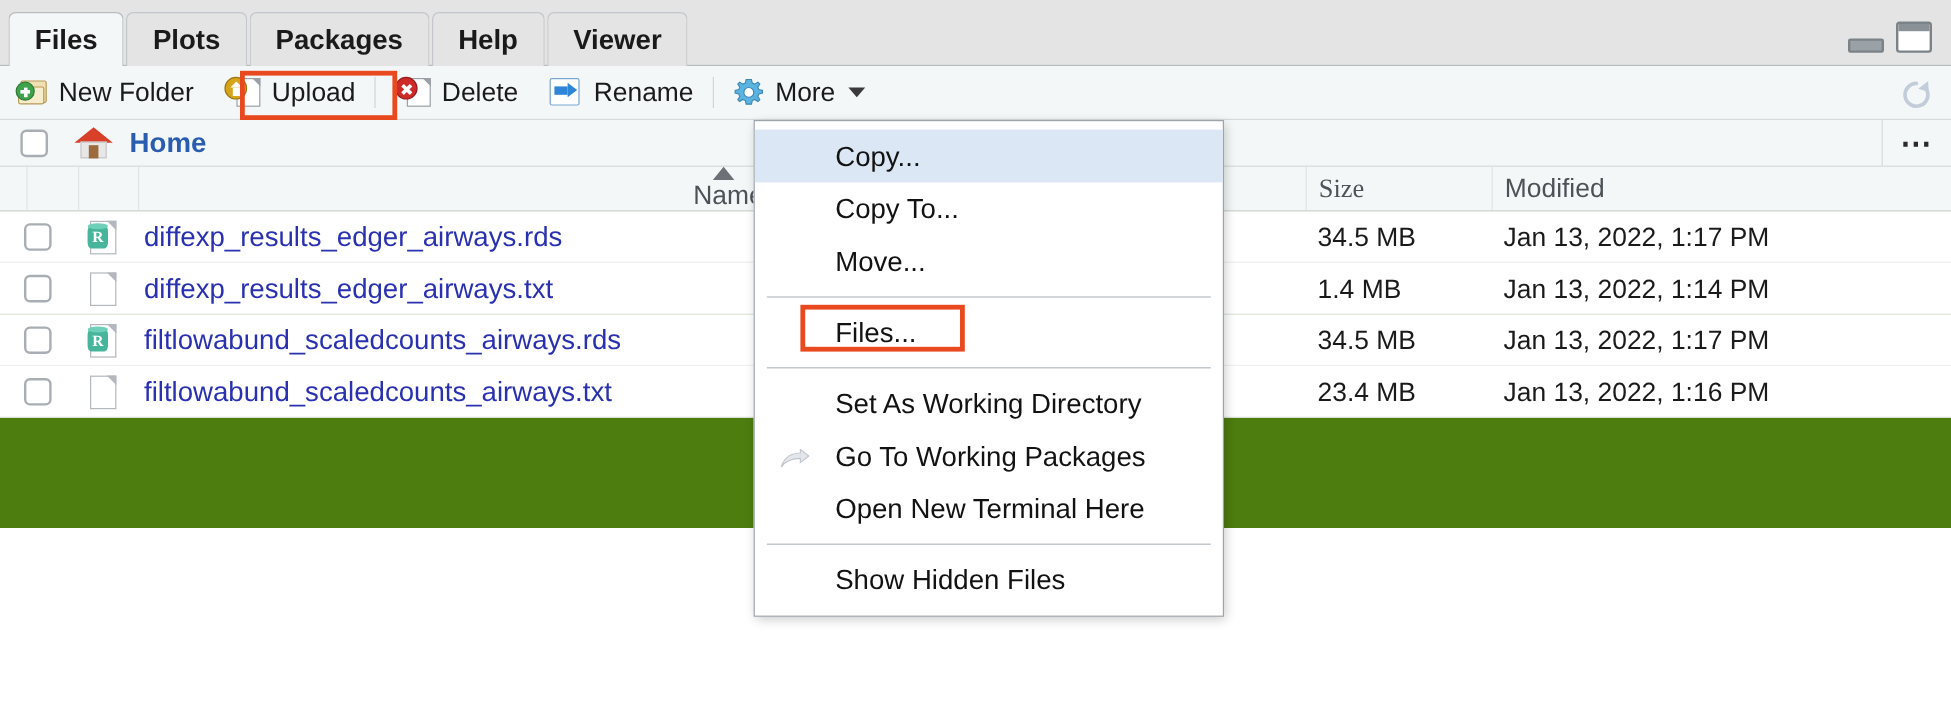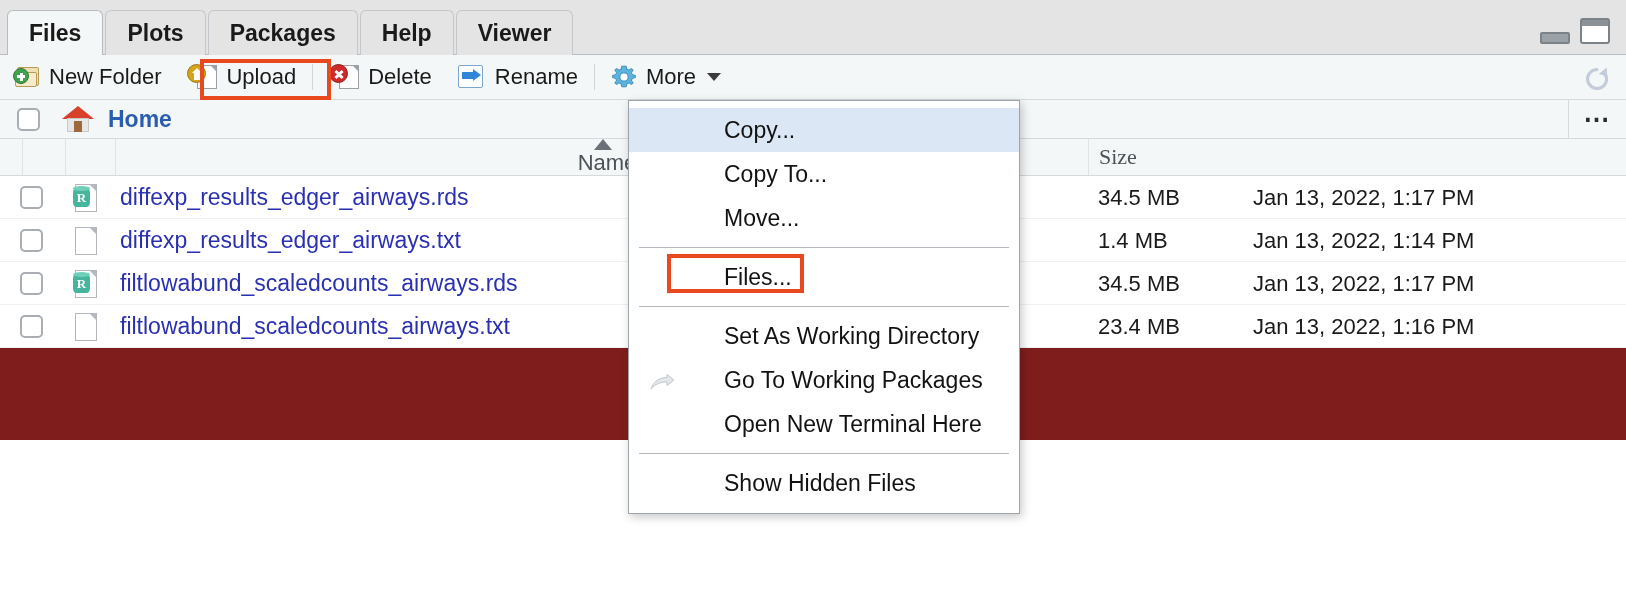--- a/index.html
+++ b/index.html
@@ -7,21 +7,21 @@
     margin: 0; padding: 0;
     width: 1626px; height: 606px;
     background: #ffffff;
     font-family: "Liberation Sans", sans-serif;
     overflow: hidden;
   }
 
   #app {
     position: relative;
     width: 1626px; height: 440px;
-    background: #7f1d1d;
+    background: #4d7c0f;
   }
 
   
   .tabbar {
     position: absolute; left: 0; top: 0;
     width: 1626px; height: 55px;
     background: #e4e4e4;
     border-bottom: 1px solid #b8bcc0;
   }
   .tabs {
@@ -342,21 +342,21 @@
     background: #ffffff;
     border: 1px solid #9da4aa;
     box-shadow: 2px 3px 9px rgba(0,0,0,0.22);
     padding: 7px 0 8px 0;
     z-index: 40;
   }
   .mi {
     position: relative;
     height: 44px;
     display: flex; align-items: center;
-    padding-left: 95px;
+    padding-left: 67px;
     font-size: 23px; color: #121212;
     cursor: pointer; white-space: nowrap;
   }
   .mi.sel { background: #dbe7f4; }
   .msep { height: 1px; background: #b5bbc0; margin: 7px 10px; }
   .mi .goicon {
     position: absolute; left: 20px; top: 13px;
     width: 26px; height: 18px;
   }
 </style>
@@ -465,20 +465,23 @@
   <div class="colhdr">
     <div class="cell" style="left:22px; width:43px;"></div>
     <div class="cell" style="left:65px; width:50px;"></div>
     <div class="cell" style="left:115px; width:973px;flex-direction:column;">
       <span class="sort-asc"></span>
       <span>Name</span>
     </div>
     <div class="cell" style="left:1088px; width:155px;font-family:Liberation Serif, serif;">
       <span>Size</span>
     </div>
+    <div class="cell" style="left:1243px; width:383px;">
+      <span>Modified</span>
+    </div>
   </div>
 
   <div class="filelist">
 
     <div class="frow">
       <div class="fcheck"></div>
       <div class="fileicon rds">
         <span class="sheet"></span>
         <span class="db">R</span>
       </div>

